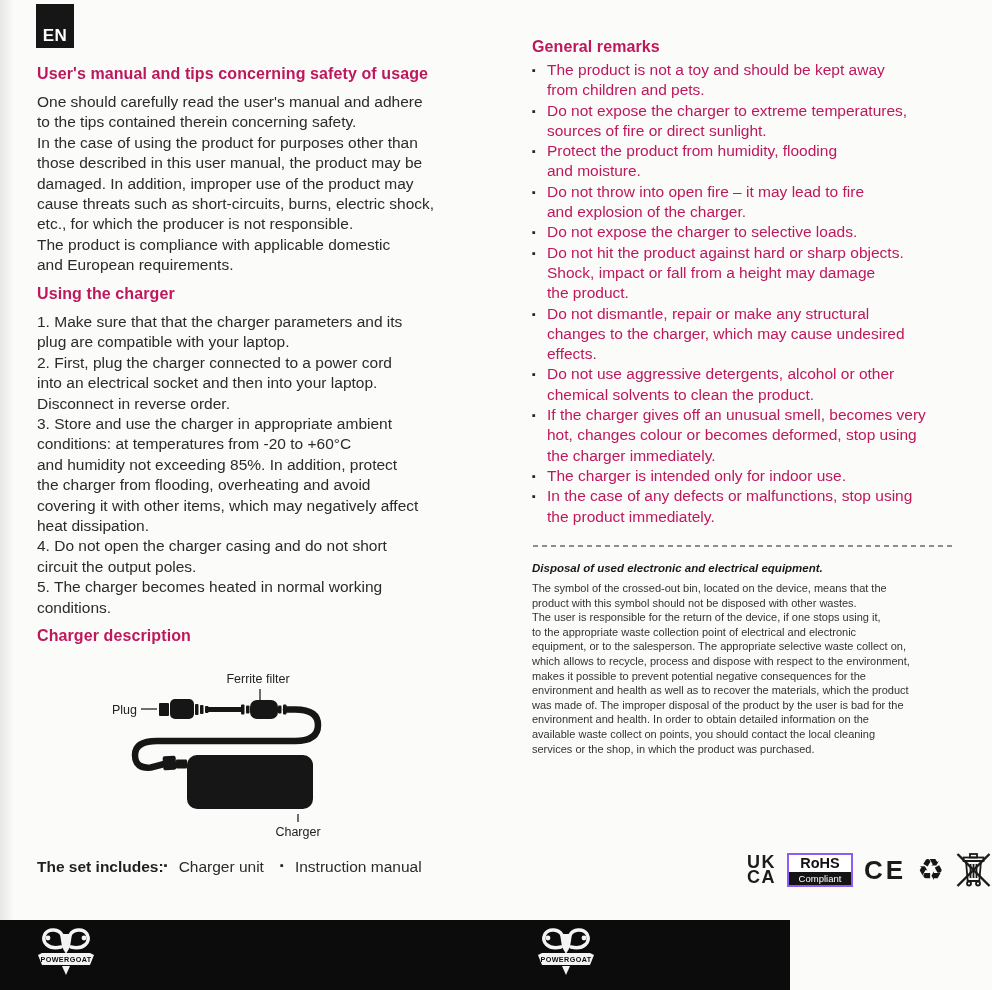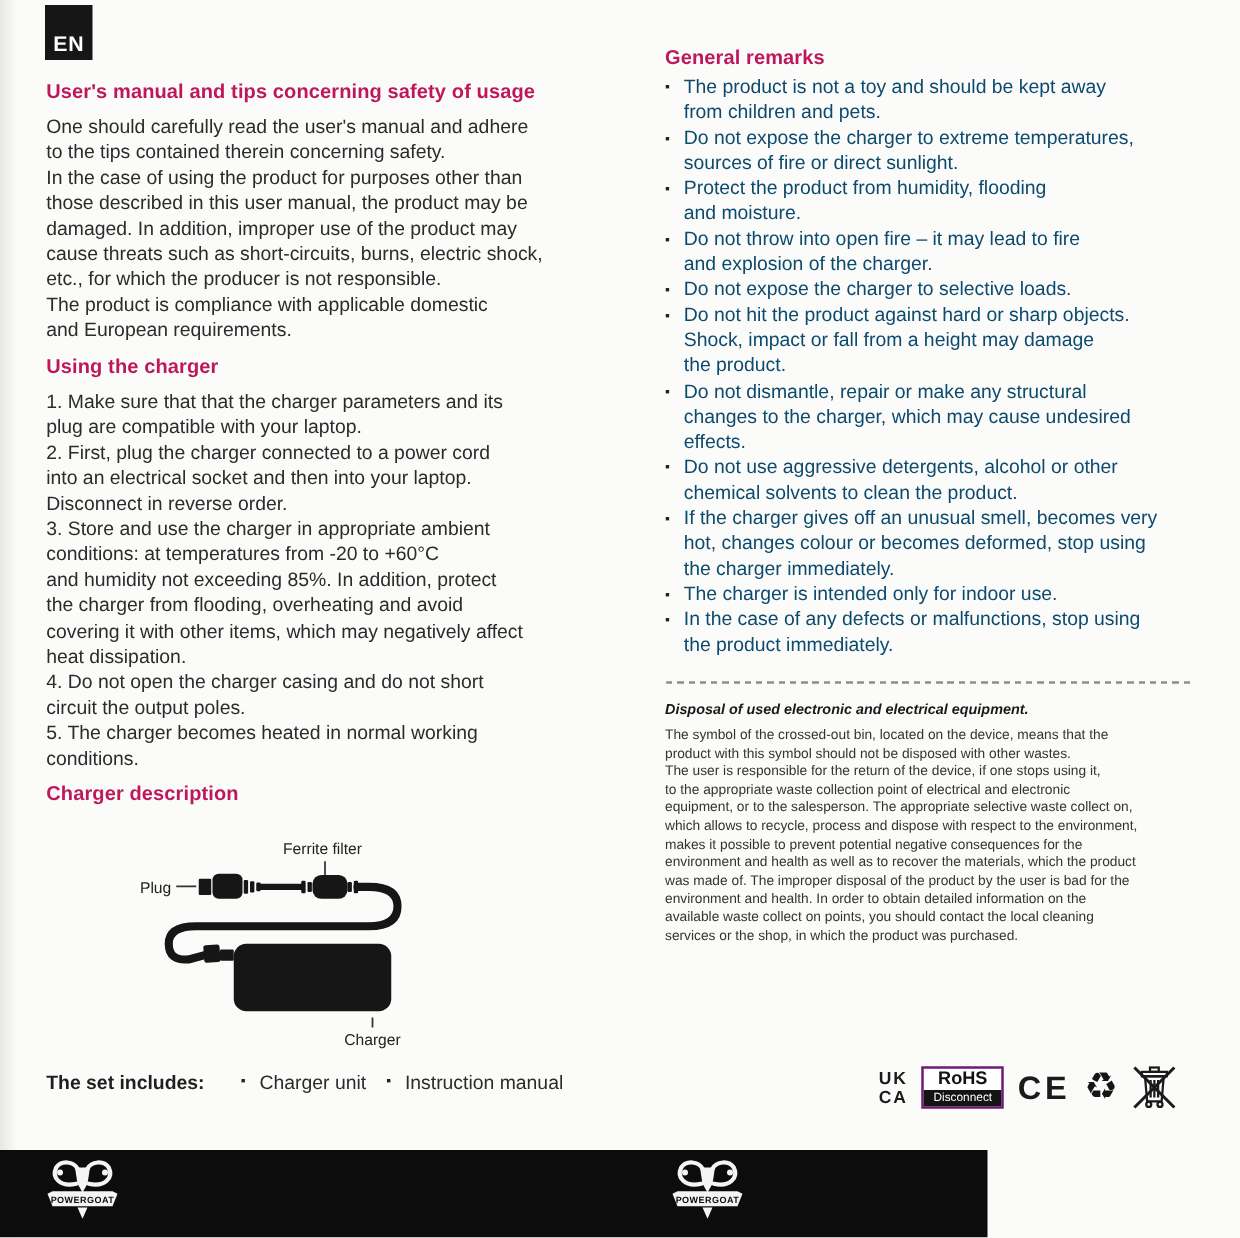--- a/index.html
+++ b/index.html
@@ -30,49 +30,49 @@
   }
   .small-head{
     position:absolute;margin:0;font-size:11.5px;font-weight:bold;color:#191919;
   }
   .small-body{
     position:absolute;margin:0;font-size:11px;line-height:14.6px;
     white-space:pre-line;color:#333;width:440px;
   }
   ul.remarks{
     position:absolute;left:532px;top:60px;width:432px;margin:0;padding:0;
-    list-style:none;font-size:15.5px;line-height:20.3px;color:#0c4a6e;
+    list-style:none;font-size:15.5px;line-height:20.3px;color:#be185d;
   }
   ul.remarks li{
     position:relative;padding-left:15px;white-space:pre-line;margin:0;
   }
   ul.remarks li::before{
     content:"\25AA";position:absolute;left:0;top:0;font-size:11px;line-height:20.3px;color:#222;
   }
   .dashes{
     position:absolute;left:533px;top:545px;width:423px;height:2px;
     background:repeating-linear-gradient(90deg,#8d8d8b 0 5px,rgba(0,0,0,0) 5px 9px);
   }
   .set-line{
     position:absolute;left:37px;top:858px;display:flex;align-items:baseline;
     font-size:15.5px;color:#2b2b2b;white-space:nowrap;
   }
-  .set-line .lbl{font-weight:bold;margin-right:29px;color:#1f1f1f;}
+  .set-line .lbl{font-weight:bold;margin-right:0;color:#1f1f1f;}
   .set-line .itm{position:relative;padding-left:15px;margin-right:16px;}
   .set-line .itm::before{
     content:"\25AA";position:absolute;left:0;top:1px;font-size:11px;color:#222;
   }
   .diagram{position:absolute;left:37px;top:663px;}
   .marks{
     position:absolute;left:703px;top:849px;height:42px;
     display:flex;align-items:center;gap:11px;color:#161616;
   }
-  .ukca{display:flex;flex-direction:column;font-weight:800;font-size:14px;
-    line-height:15px;letter-spacing:1.5px;color:#1b1b1b;}
-  .rohs{border:2px solid #701a75;width:62px;text-align:center;background:#fff;}
+  .ukca{display:flex;flex-direction:column;font-weight:800;font-size:18px;
+    line-height:15px;letter-spacing:1.5px;color:#1b1b1b;margin-left:44px;}
+  .rohs{border:2px solid #8b5cf6;width:62px;text-align:center;background:#fff;}
   .rohs .t{font-weight:bold;font-size:14.5px;line-height:17px;color:#111;}
   .rohs .b{background:#141414;color:#fff;font-size:9.5px;line-height:11px;padding:1px 0;}
   .ce{font-size:26px;font-weight:600;letter-spacing:3px;color:#1b1b1b;}
   .recycle{font-size:30px;line-height:30px;color:#161616;}
   .footer{
     position:absolute;left:0;top:920px;width:790px;height:70px;background:#0c0c0c;
   }
   .pg-logo{position:absolute;top:5px;}
   .pg-logo.one{left:36px;}
   .pg-logo.two{left:536px;}
@@ -196,21 +196,21 @@
 available waste collect on points, you should contact the local cleaning
 services or the shop, in which the product was purchased.</p>
 
   <div class="marks">
     <div class="ukca">
       <span>UK</span>
       <span>CA</span>
     </div>
     <div class="rohs">
       <div class="t">RoHS</div>
-      <div class="b">Disconnect</div>
+      <div class="b">Compliant</div>
     </div>
     <div class="ce">CE</div>
     <div class="recycle">♻</div>
     <svg width="37" height="38" viewBox="0 0 36 38">
       <g stroke="#1a1a1a" fill="none" stroke-width="1.8">
         <rect x="14.5" y="3" width="7" height="3.5"></rect>
         <rect x="8" y="6.5" width="20" height="3.5"></rect>
         <path d="M10.5 10 H25.5 L23.8 30 H12.2 Z"></path>
         <line x1="15" y1="13" x2="15" y2="27"></line>
         <line x1="18" y1="13" x2="18" y2="27"></line>

